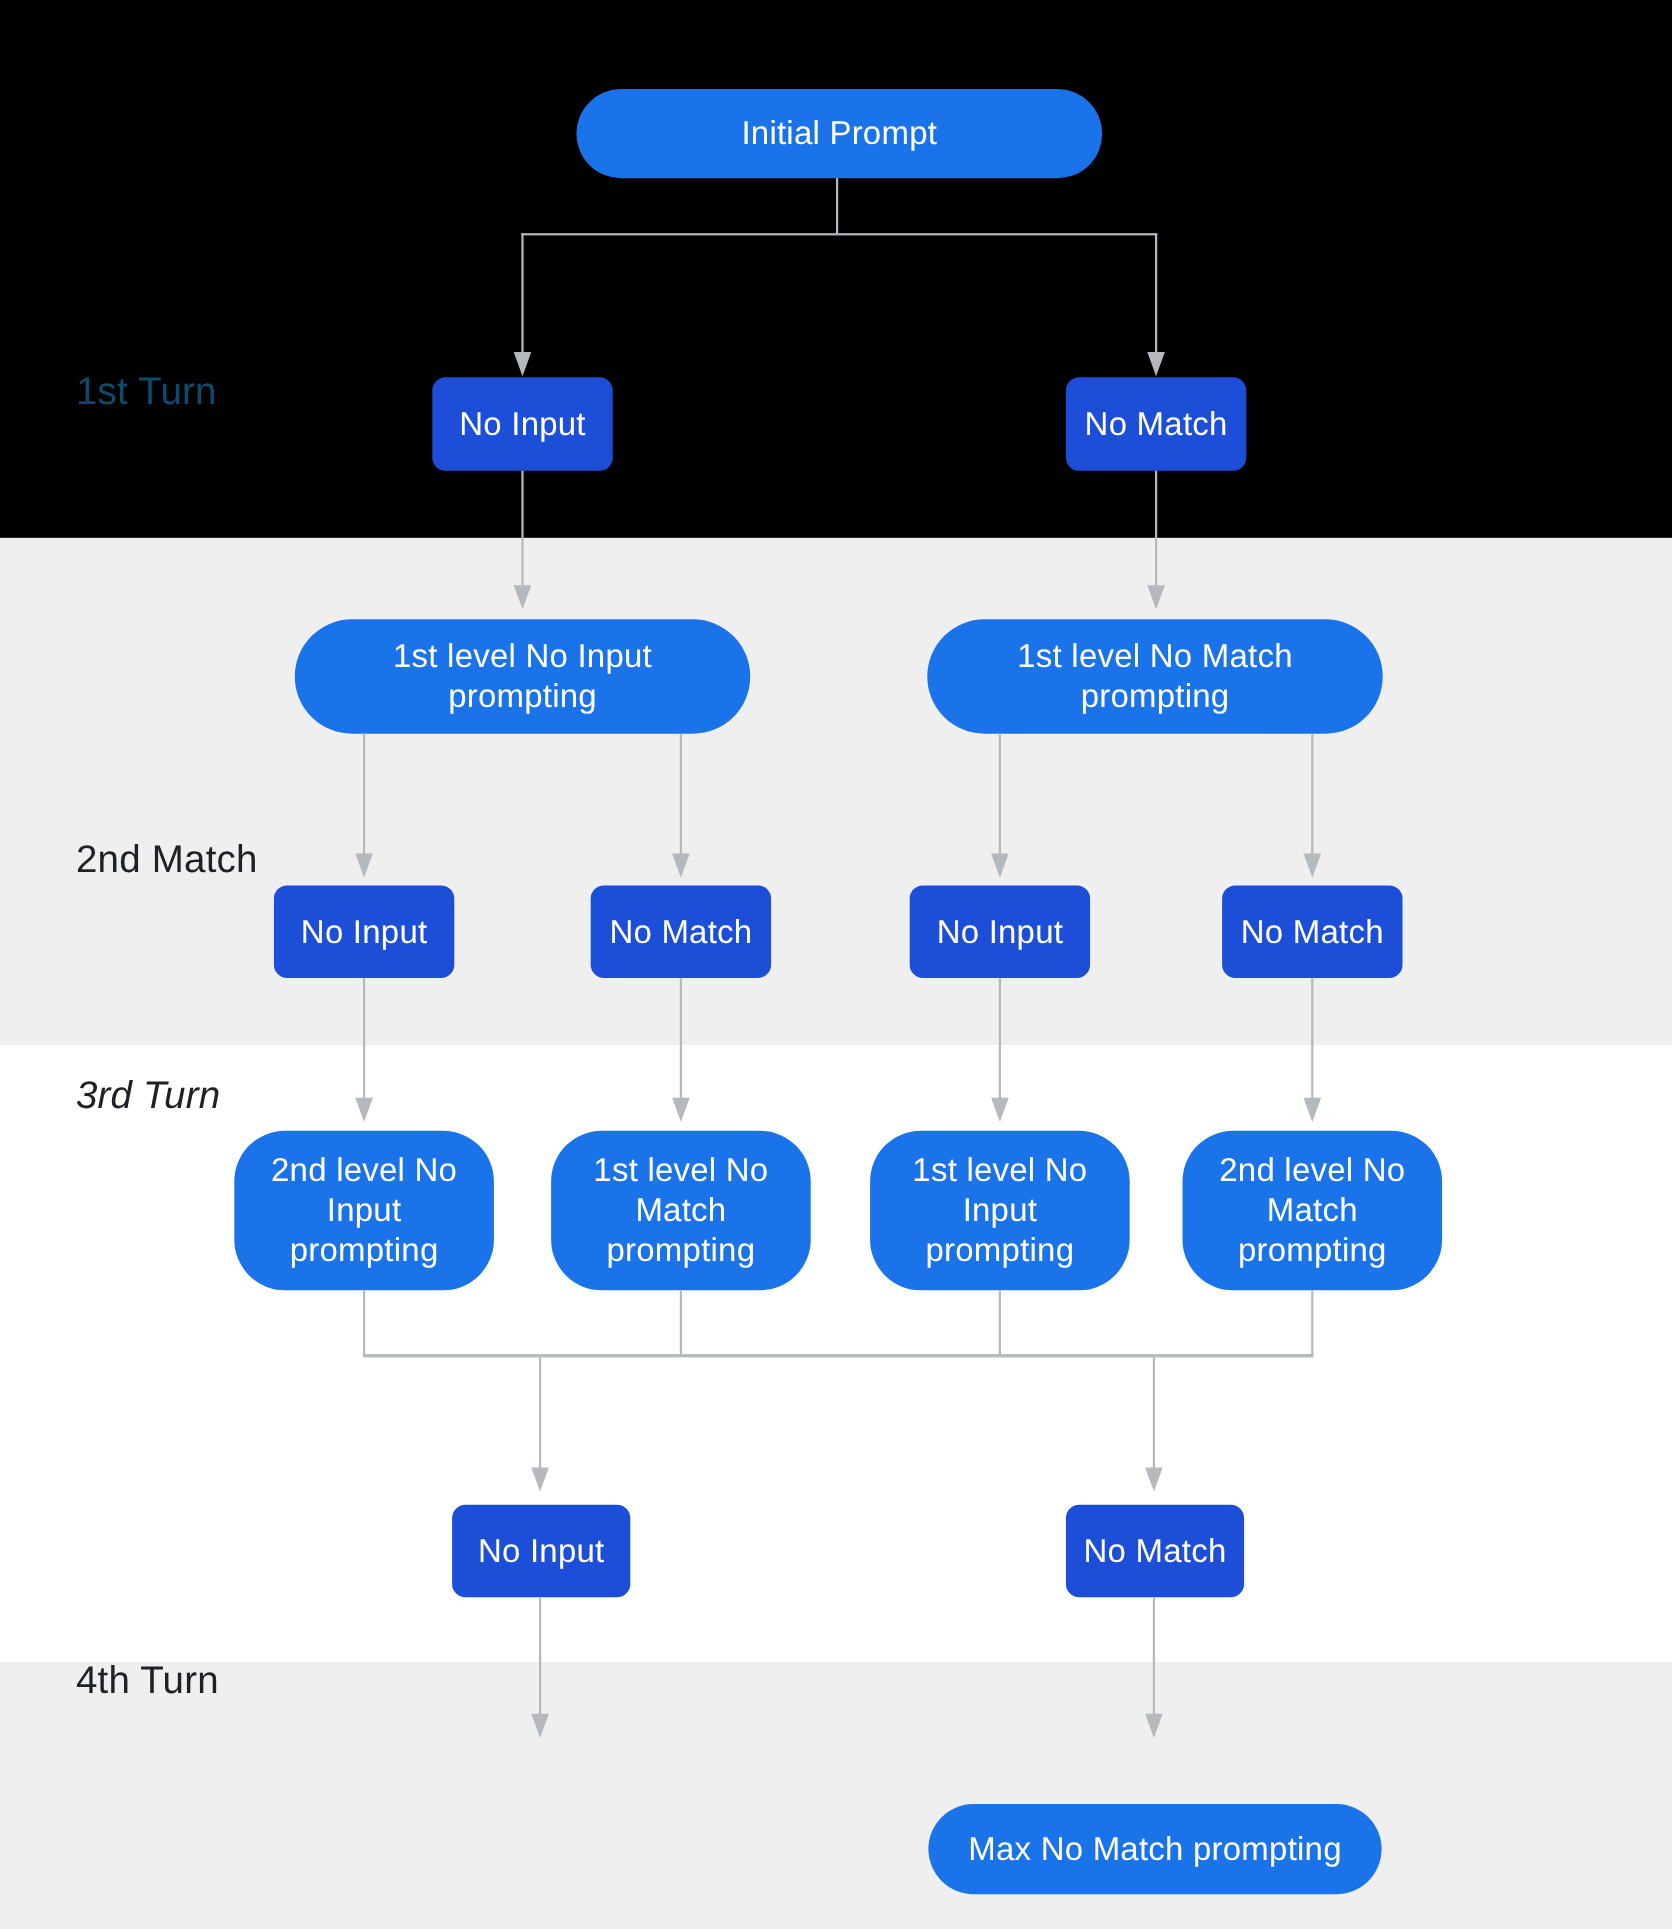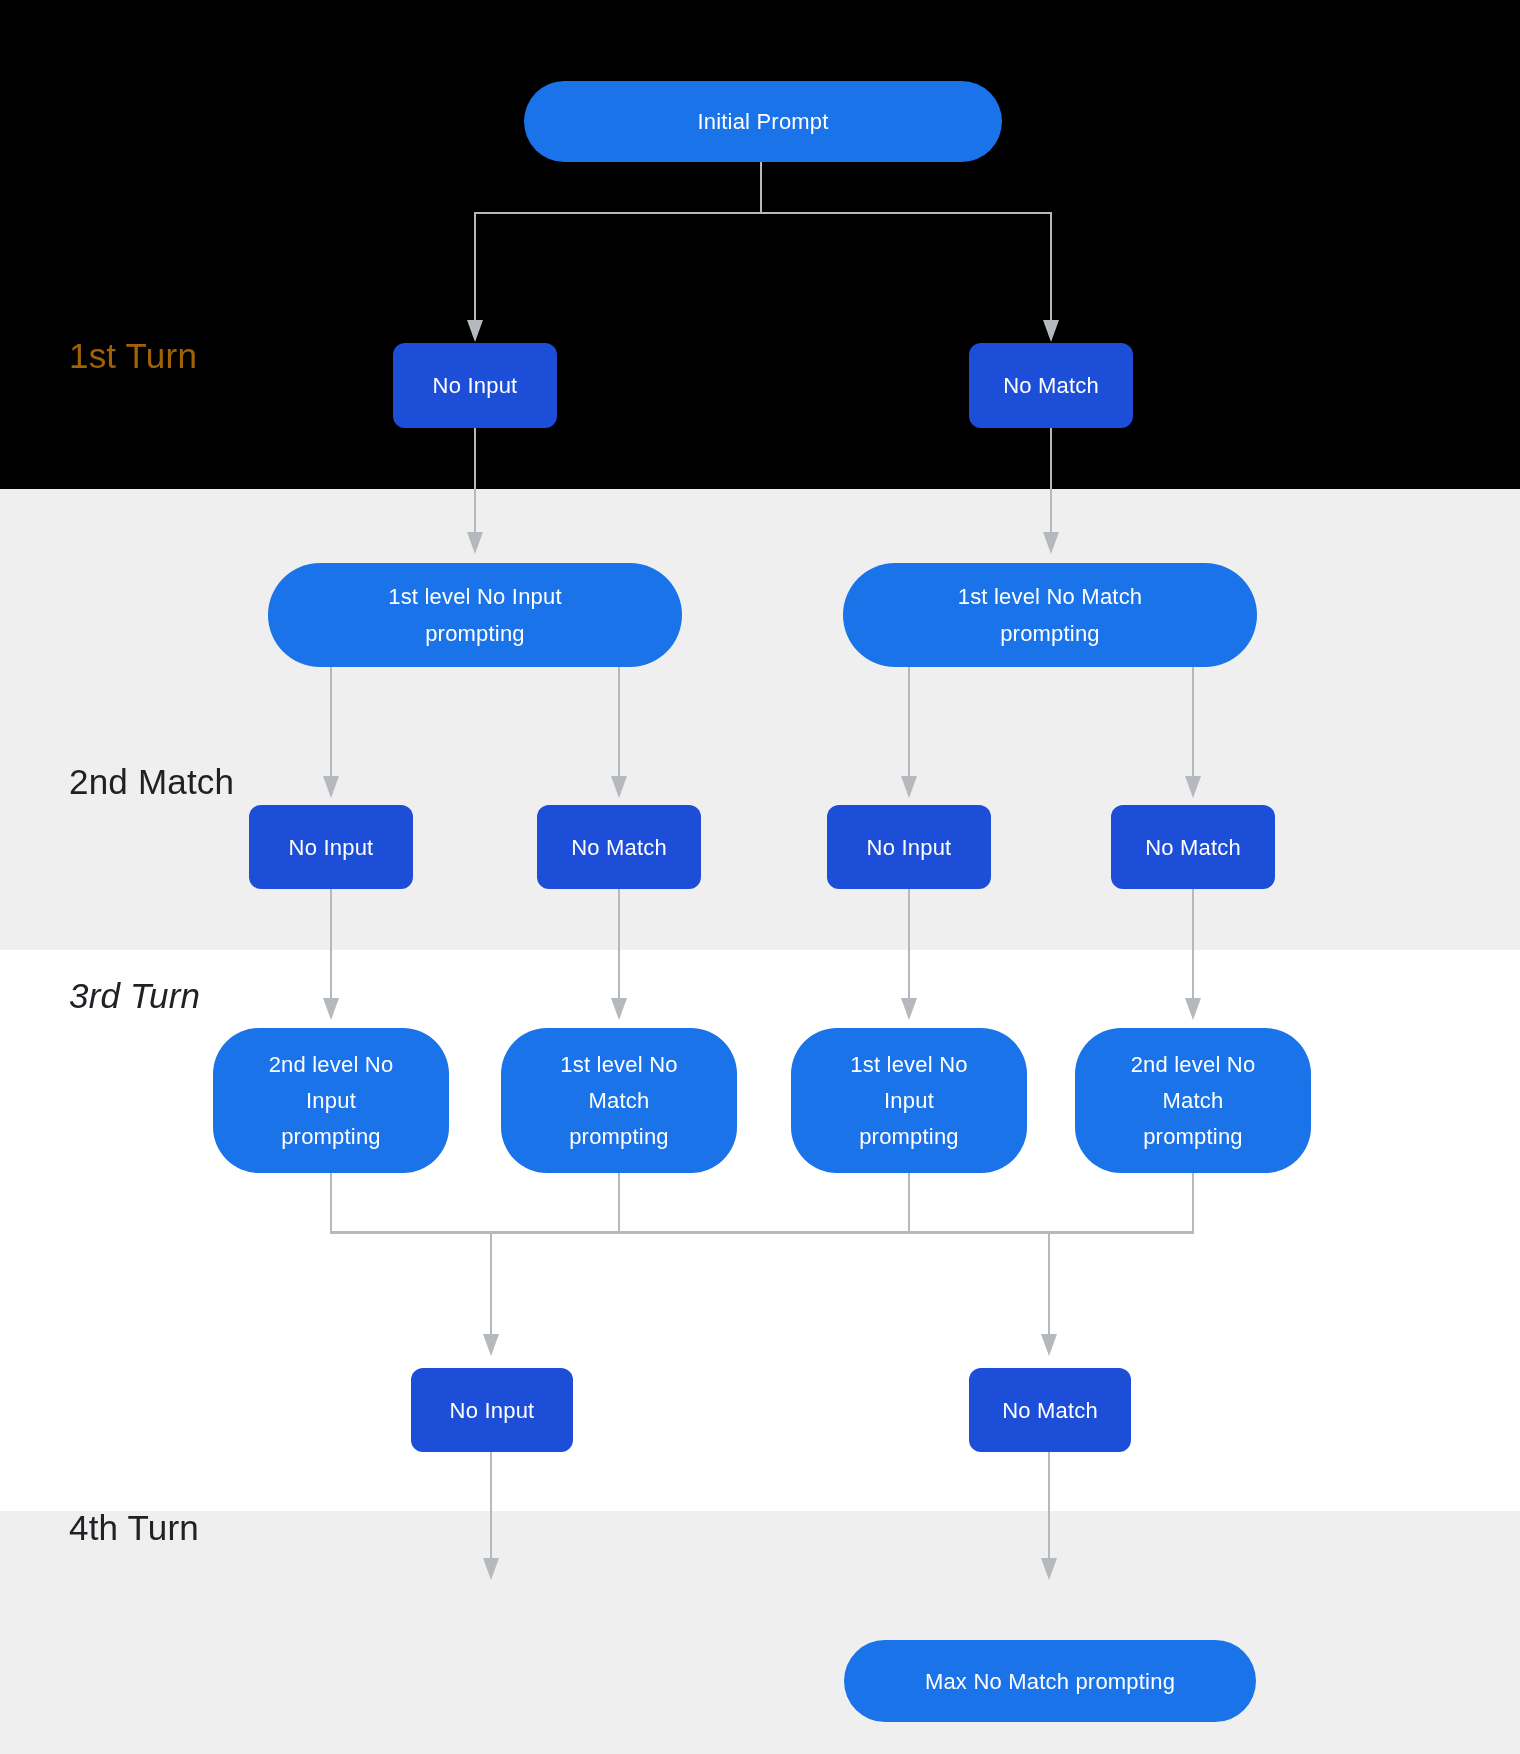--- a/index.html
+++ b/index.html
@@ -13,21 +13,21 @@
   .band{position:absolute;left:0;width:1520px;}
   .turn-label{
     position:absolute;
     font-size:35px;line-height:40px;font-weight:400;
     color:#202124;letter-spacing:.2px;
   }
   .node{
     position:absolute;
     display:flex;align-items:center;justify-content:center;
     color:#ffffff;font-weight:500;
-    font-size:22px;line-height:37px;
+    font-size:30px;line-height:37px;
     text-align:center;white-space:pre-line;
     letter-spacing:.2px;
     box-sizing:border-box;
   }
   .blue{background:#1a73e8;}
   .green{background:#1d4ed8;border-radius:12px;}
   .shaft{position:absolute;width:2px;background:#b5b8bc;}
   .hline{position:absolute;height:2px;background:#b5b8bc;}
   .rail{position:absolute;height:3px;background:#b5b8bc;}
   .head{
@@ -40,21 +40,21 @@
 </head>
 <body>
 
 <div id="canvas">
 
   <div class="band" style="top:0;height:489px;background:#000000;"></div>
   <div class="band" style="top:489px;height:461px;background:#efefef;"></div>
   <div class="band" style="top:950px;height:561px;background:#ffffff;"></div>
   <div class="band" style="top:1511px;height:243px;background:#efefef;"></div>
 
-  <div class="turn-label" style="left:69px;top:336px;color:#a16207;">1st Turn</div>
+  <div class="turn-label" style="left:69px;top:336px;color:#0c4a6e;">1st Turn</div>
   <div class="turn-label" style="left:69px;top:762px;">2nd Match</div>
   <div class="turn-label" style="left:69px;top:976px;font-style:italic;">3rd Turn</div>
   <div class="turn-label" style="left:69px;top:1508px;">4th Turn</div>
 
   <div class="node blue" style="left:524px;top:81px;width:478px;height:81px;border-radius:41px;">Initial Prompt</div>
 
   <div class="shaft" style="left:760px;top:162px;height:51px;"></div>
   <div class="hline" style="left:474px;top:212px;width:578px;"></div>
   <div class="shaft" style="left:474px;top:212px;height:110px;"></div>
   <div class="head" style="left:467px;top:320px;"></div>

